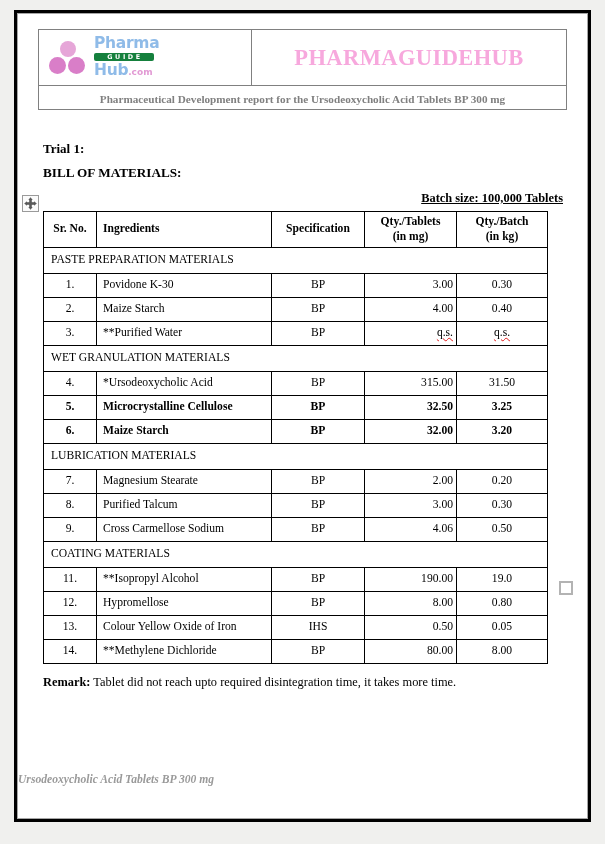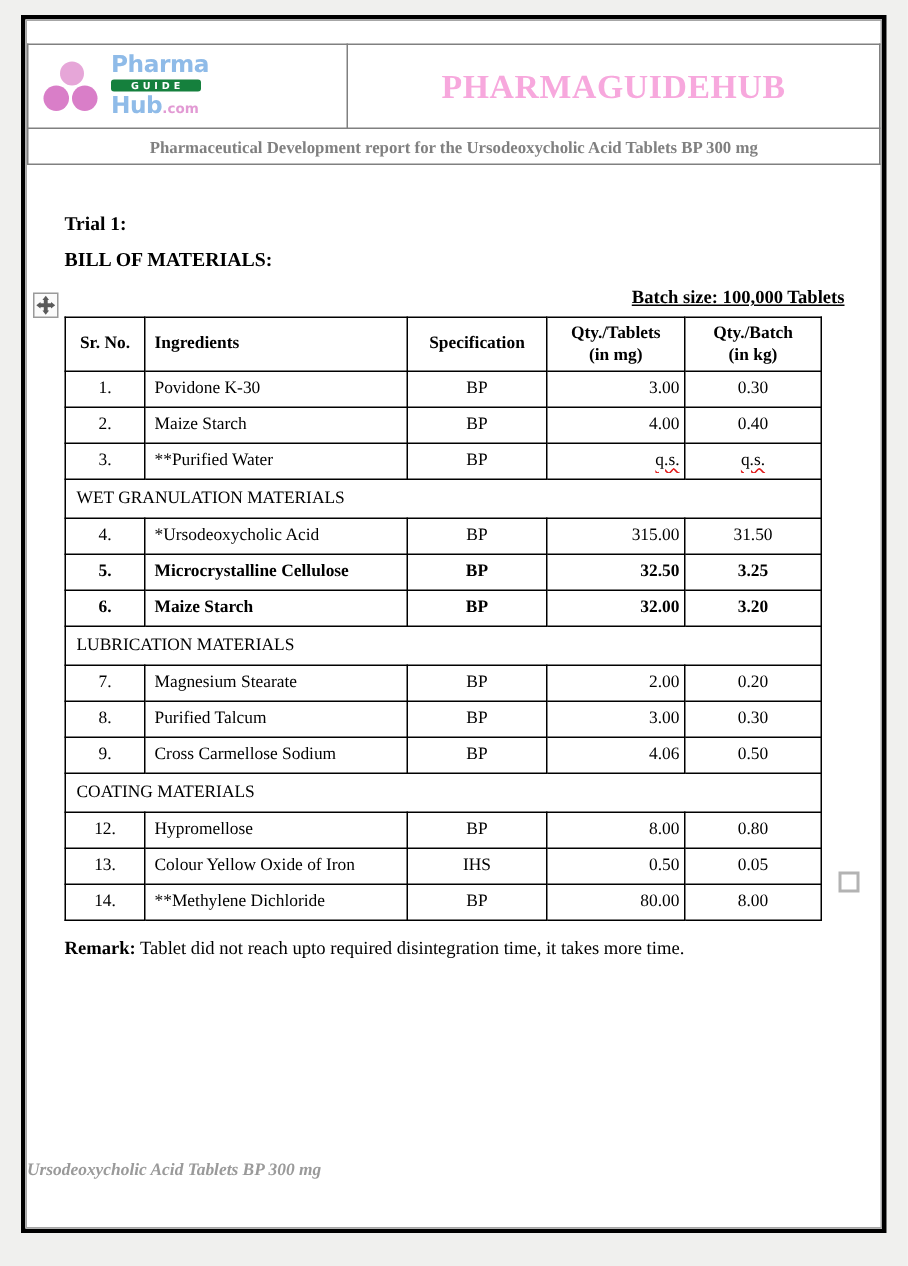--- a/index.html
+++ b/index.html
@@ -35,21 +35,21 @@
   }
   #page-body {
     position: absolute;
     left: 0; top: 0; right: 0; bottom: 0;
     padding: 0;
   }
 
   
   .hdr-table {
     border-collapse: collapse;
-    width: 569px;
+    width: 529px;
     margin: 15px auto 0 auto;
     table-layout: fixed;
   }
   .hdr-table td {
     border: 1px solid #808080;
     vertical-align: middle;
     padding: 0;
   }
   .hdr-logo-cell {
     width: 203px;
@@ -329,20 +329,23 @@
                   <span>Qty./Tablets</span><br>
                   <span>(in mg)</span>
                 </th>
                 <th class="col-qb hdr-cell">
                   <span>Qty./Batch</span><br>
                   <span>(in kg)</span>
                 </th>
               </tr>
             </thead>
             <tbody id="bom-body">
+                <tr class="section-row">
+                  <td colspan="5">PASTE PREPARATION MATERIALS</td>
+                </tr>
                 <tr>
                   <td class="col-sr row-cell">1.</td>
                   <td class="col-ing row-cell">Povidone K-30</td>
                   <td class="col-spec row-cell">BP</td>
                   <td class="col-qt row-cell">3.00</td>
                   <td class="col-qb row-cell">0.30</td>
                 </tr>
                 <tr>
                   <td class="col-sr row-cell">2.</td>
                   <td class="col-ing row-cell">Maize Starch</td>
@@ -400,20 +403,27 @@
                 </tr>
                 <tr>
                   <td class="col-sr row-cell">9.</td>
                   <td class="col-ing row-cell">Cross Carmellose Sodium</td>
                   <td class="col-spec row-cell">BP</td>
                   <td class="col-qt row-cell">4.06</td>
                   <td class="col-qb row-cell">0.50</td>
                 </tr>
                 <tr class="section-row">
                   <td colspan="5">COATING MATERIALS</td>
+                </tr>
+                <tr>
+                  <td class="col-sr row-cell">11.</td>
+                  <td class="col-ing row-cell">**Isopropyl Alcohol</td>
+                  <td class="col-spec row-cell">BP</td>
+                  <td class="col-qt row-cell">190.00</td>
+                  <td class="col-qb row-cell">19.0</td>
                 </tr>
                 <tr>
                   <td class="col-sr row-cell">12.</td>
                   <td class="col-ing row-cell">Hypromellose</td>
                   <td class="col-spec row-cell">BP</td>
                   <td class="col-qt row-cell">8.00</td>
                   <td class="col-qb row-cell">0.80</td>
                 </tr>
                 <tr>
                   <td class="col-sr row-cell">13.</td>

